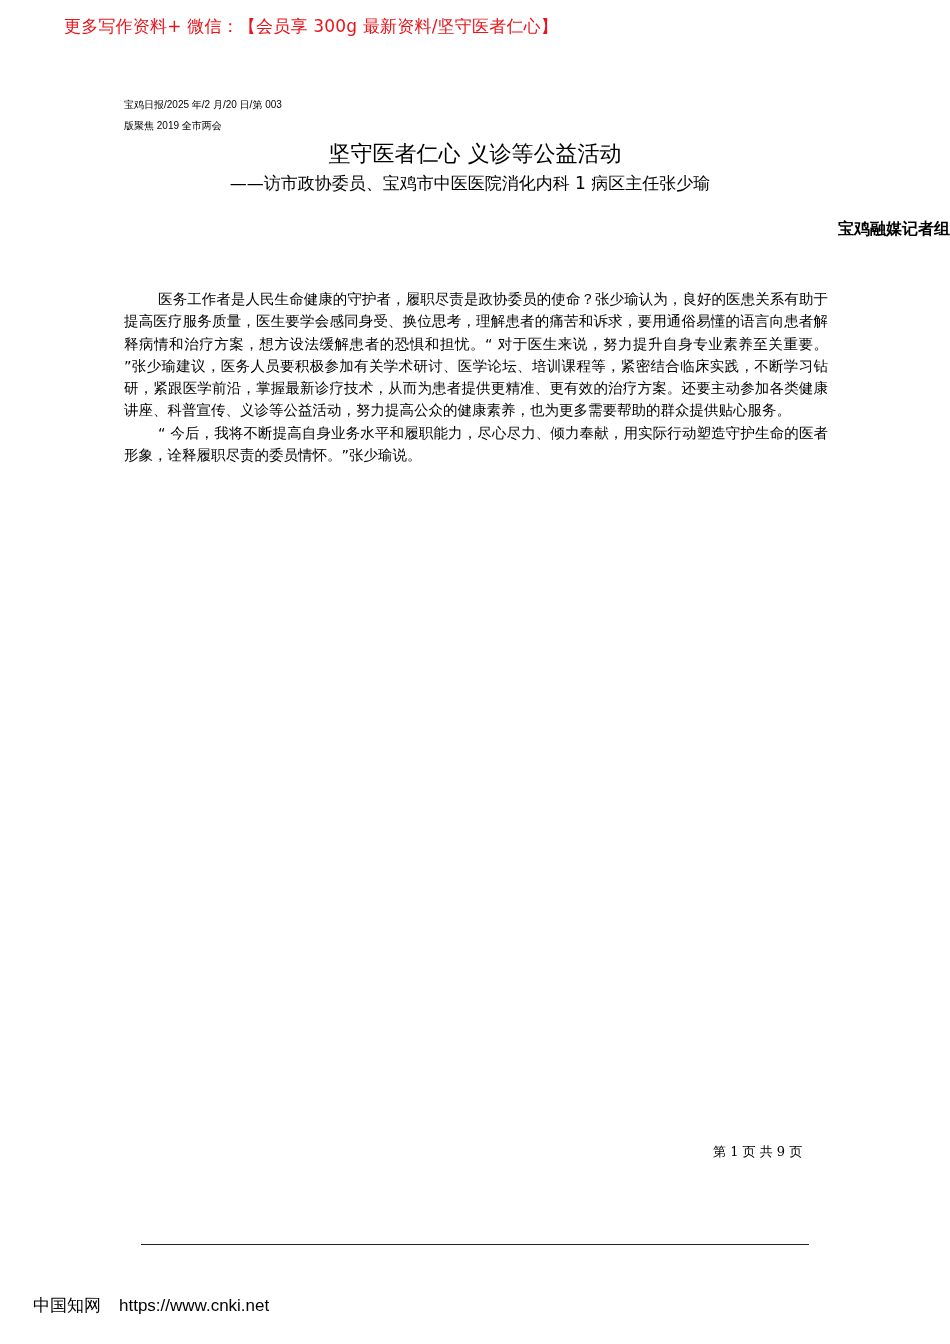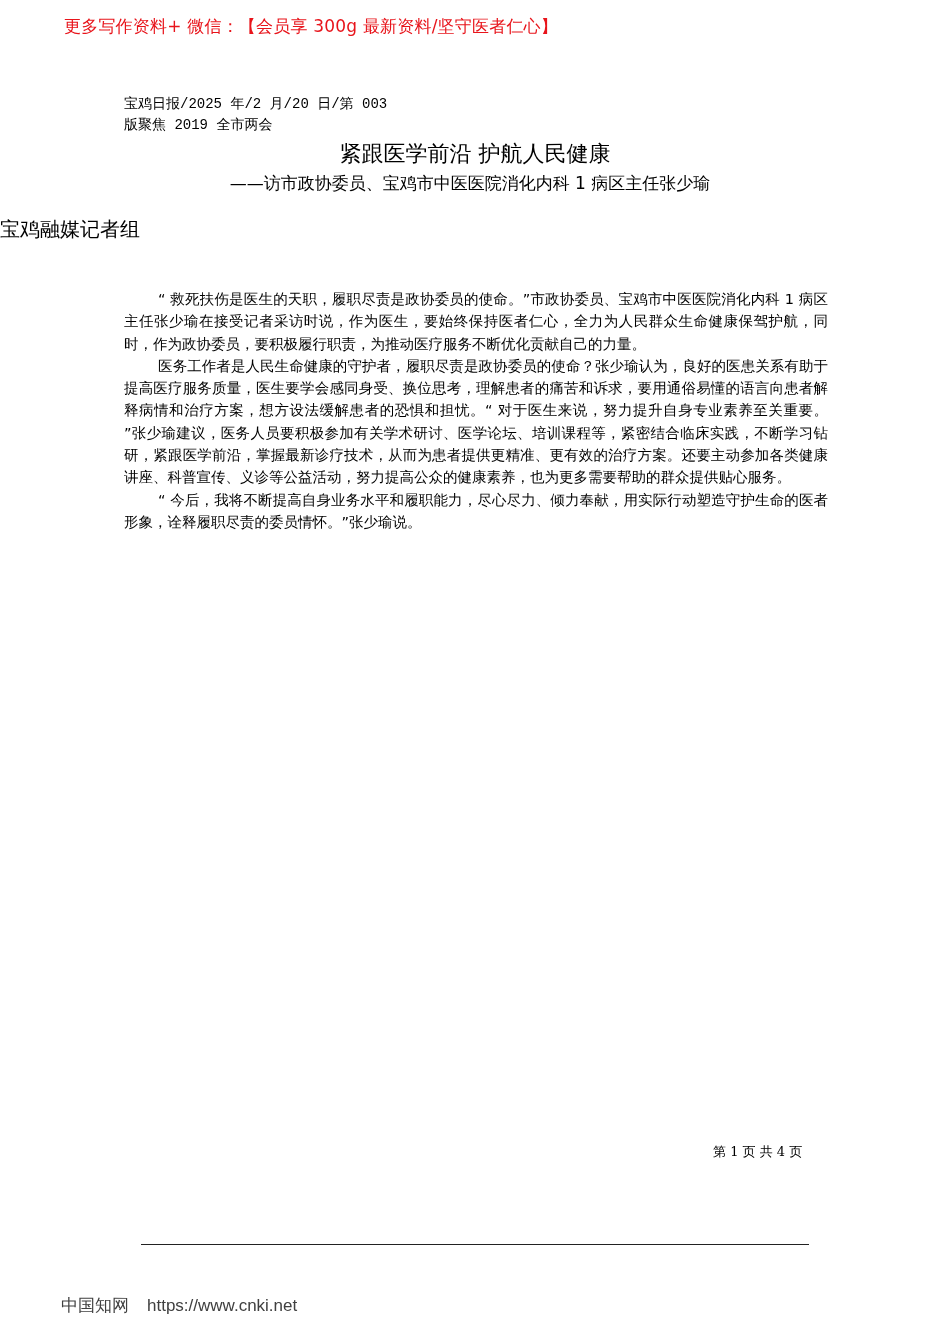--- a/index.html
+++ b/index.html
@@ -21,22 +21,22 @@
       font-size: 17px;
       line-height: 24px;
       color: #e8141b;
       white-space: nowrap;
       letter-spacing: 0.2px;
     }
     .meta {
       position: absolute;
       left: 124px;
       top: 94px;
-      font-family: Liberation Mono, monospace;
-      font-size: 14px;
+      font-family: Liberation Sans, sans-serif;
+      font-size: 10px;
       line-height: 21px;
       color: #000;
     }
     .title {
       position: absolute;
       left: 0;
       width: 950px;
       top: 139px;
       text-align: center;
       font-size: 22px;
@@ -51,23 +51,24 @@
       text-align: center;
       font-size: 17px;
       line-height: 26px;
       padding-right: 10px;
     }
     .author {
       position: absolute;
       left: 0;
       width: 950px;
       top: 217px;
-      text-align: left;
-      font-size: 20px;
+      text-align: right;
+      font-size: 16px;
       line-height: 24px;
+      font-weight: bold;
     }
     .article {
       position: absolute;
       left: 124px;
       top: 288px;
       width: 704px;
       font-size: 14.5px;
       line-height: 22.3px;
       text-align: justify;
     }
@@ -90,48 +91,46 @@
       width: 668px;
       height: 0;
       border-top: 1.2px solid #222;
     }
     .watermark {
       position: absolute;
       left: 33px;
       top: 1293px;
       font-size: 17px;
       line-height: 24px;
-      color: #404040;
+      color: #000000;
       white-space: nowrap;
-      margin-left: 28px;
     }
     .watermark .url {
       margin-left: 18px;
       font-family: "Liberation Sans", sans-serif;
     }
   </style>
 </head>
 <body>
 
 <div class="promo-banner">更多写作资料+ 微信：【会员享 300g 最新资料/坚守医者仁心】</div>
 
 <div class="meta">
   <div>宝鸡日报/2025 年/2 月/20 日/第 003</div>
   <div>版聚焦 2019 全市两会</div>
 </div>
 
-<h1 class="title">紧跟医学前沿  护航人民健康</h1>
+<h1 class="title">坚守医者仁心  义诊等公益活动</h1>
 <h2 class="subtitle" style="font-weight:normal;">——访市政协委员、宝鸡市中医医院消化内科 1 病区主任张少瑜</h2>
 <div class="author">宝鸡融媒记者组</div>
 
 <div class="article">
-  <p>“ 救死扶伤是医生的天职，履职尽责是政协委员的使命。”市政协委员、宝鸡市中医医院消化内科 1 病区主任张少瑜在接受记者采访时说，作为医生，要始终保持医者仁心，全力为人民群众生命健康保驾护航，同时，作为政协委员，要积极履行职责，为推动医疗服务不断优化贡献自己的力量。</p>
   <p>医务工作者是人民生命健康的守护者，履职尽责是政协委员的使命？张少瑜认为，良好的医患关系有助于提高医疗服务质量，医生要学会感同身受、换位思考，理解患者的痛苦和诉求，要用通俗易懂的语言向患者解释病情和治疗方案，想方设法缓解患者的恐惧和担忧。“ 对于医生来说，努力提升自身专业素养至关重要。 ”张少瑜建议，医务人员要积极参加有关学术研讨、医学论坛、培训课程等，紧密结合临床实践，不断学习钻研，紧跟医学前沿，掌握最新诊疗技术，从而为患者提供更精准、更有效的治疗方案。还要主动参加各类健康讲座、科普宣传、义诊等公益活动，努力提高公众的健康素养，也为更多需要帮助的群众提供贴心服务。</p>
   <p>“ 今后，我将不断提高自身业务水平和履职能力，尽心尽力、倾力奉献，用实际行动塑造守护生命的医者形象，诠释履职尽责的委员情怀。”张少瑜说。</p>
 </div>
 
-<div class="page-count">第 1 页 共 4 页</div>
+<div class="page-count">第 1 页 共 9 页</div>
 
 <div class="footer-rule"></div>
 
 <div class="watermark">
   <span>中国知网</span><span class="url">https://www.cnki.net</span>
 </div>
 
 </body></html>

